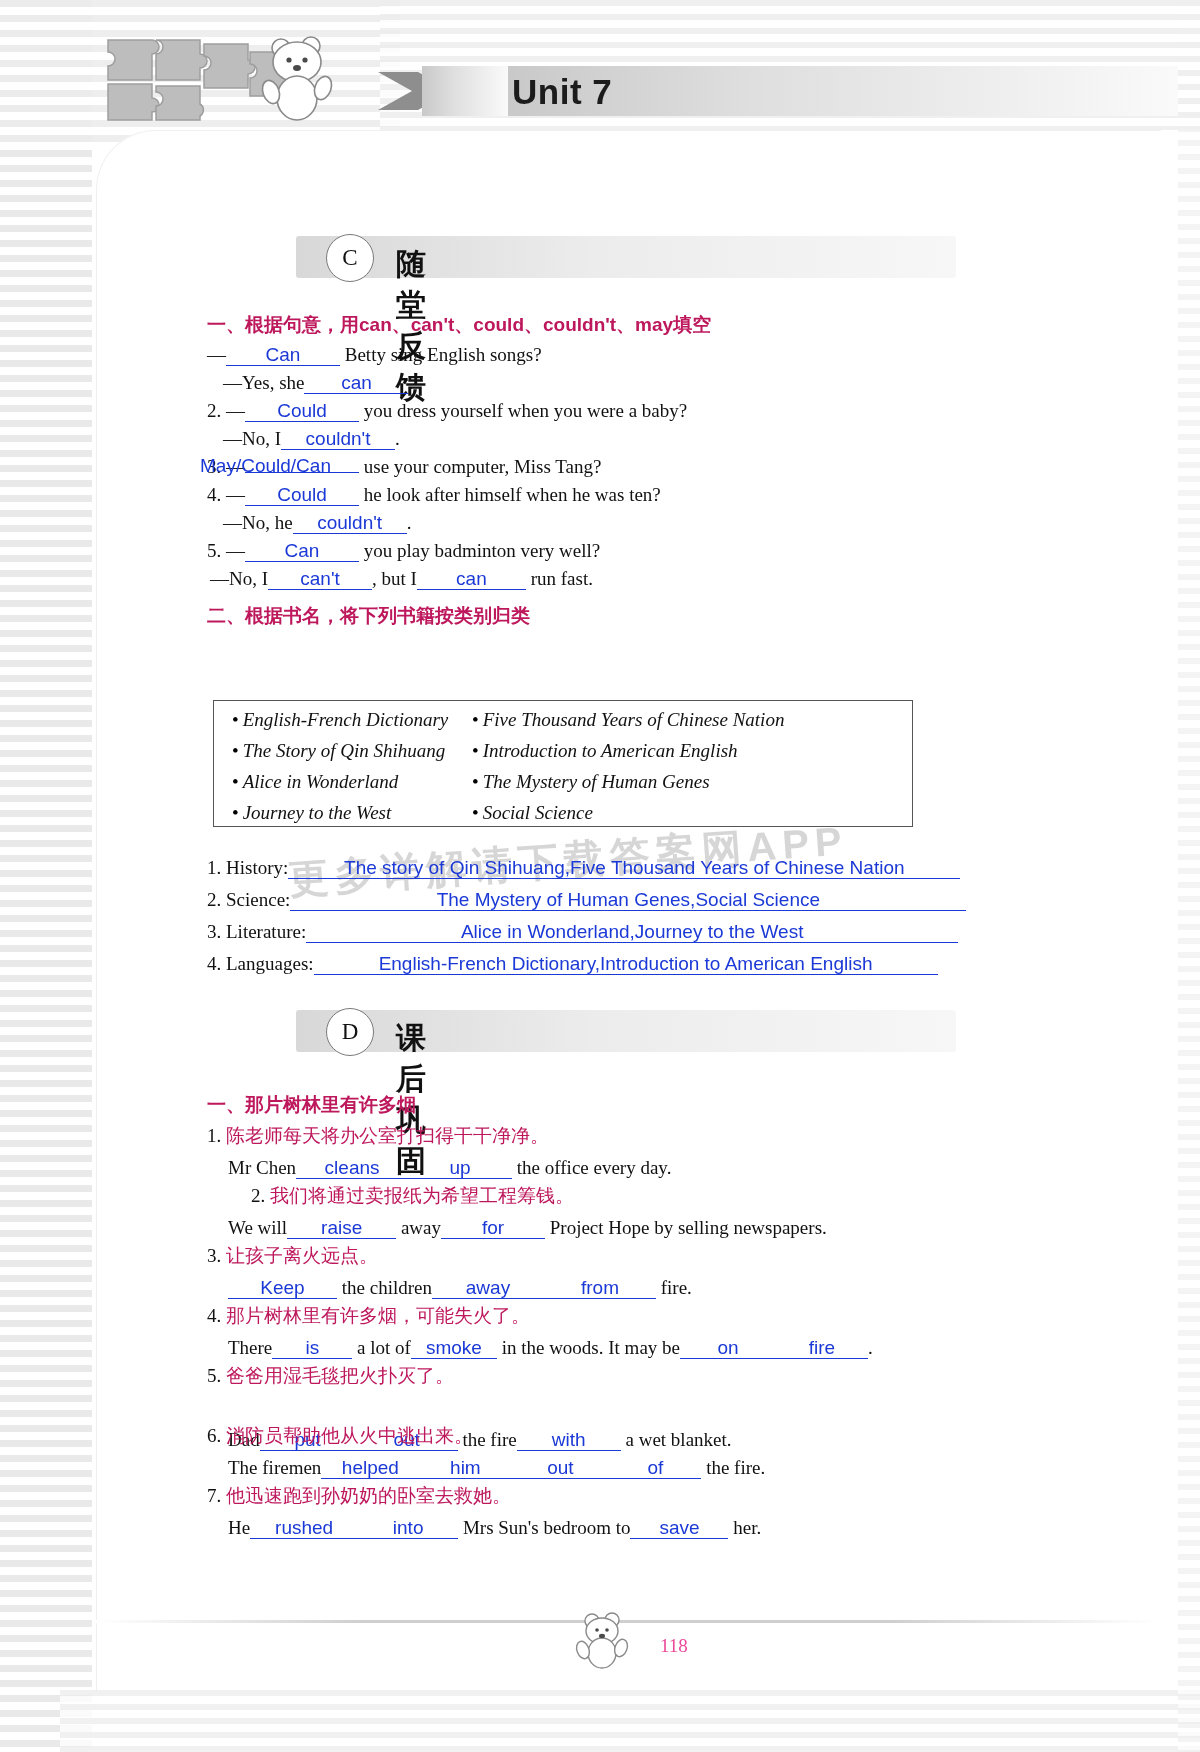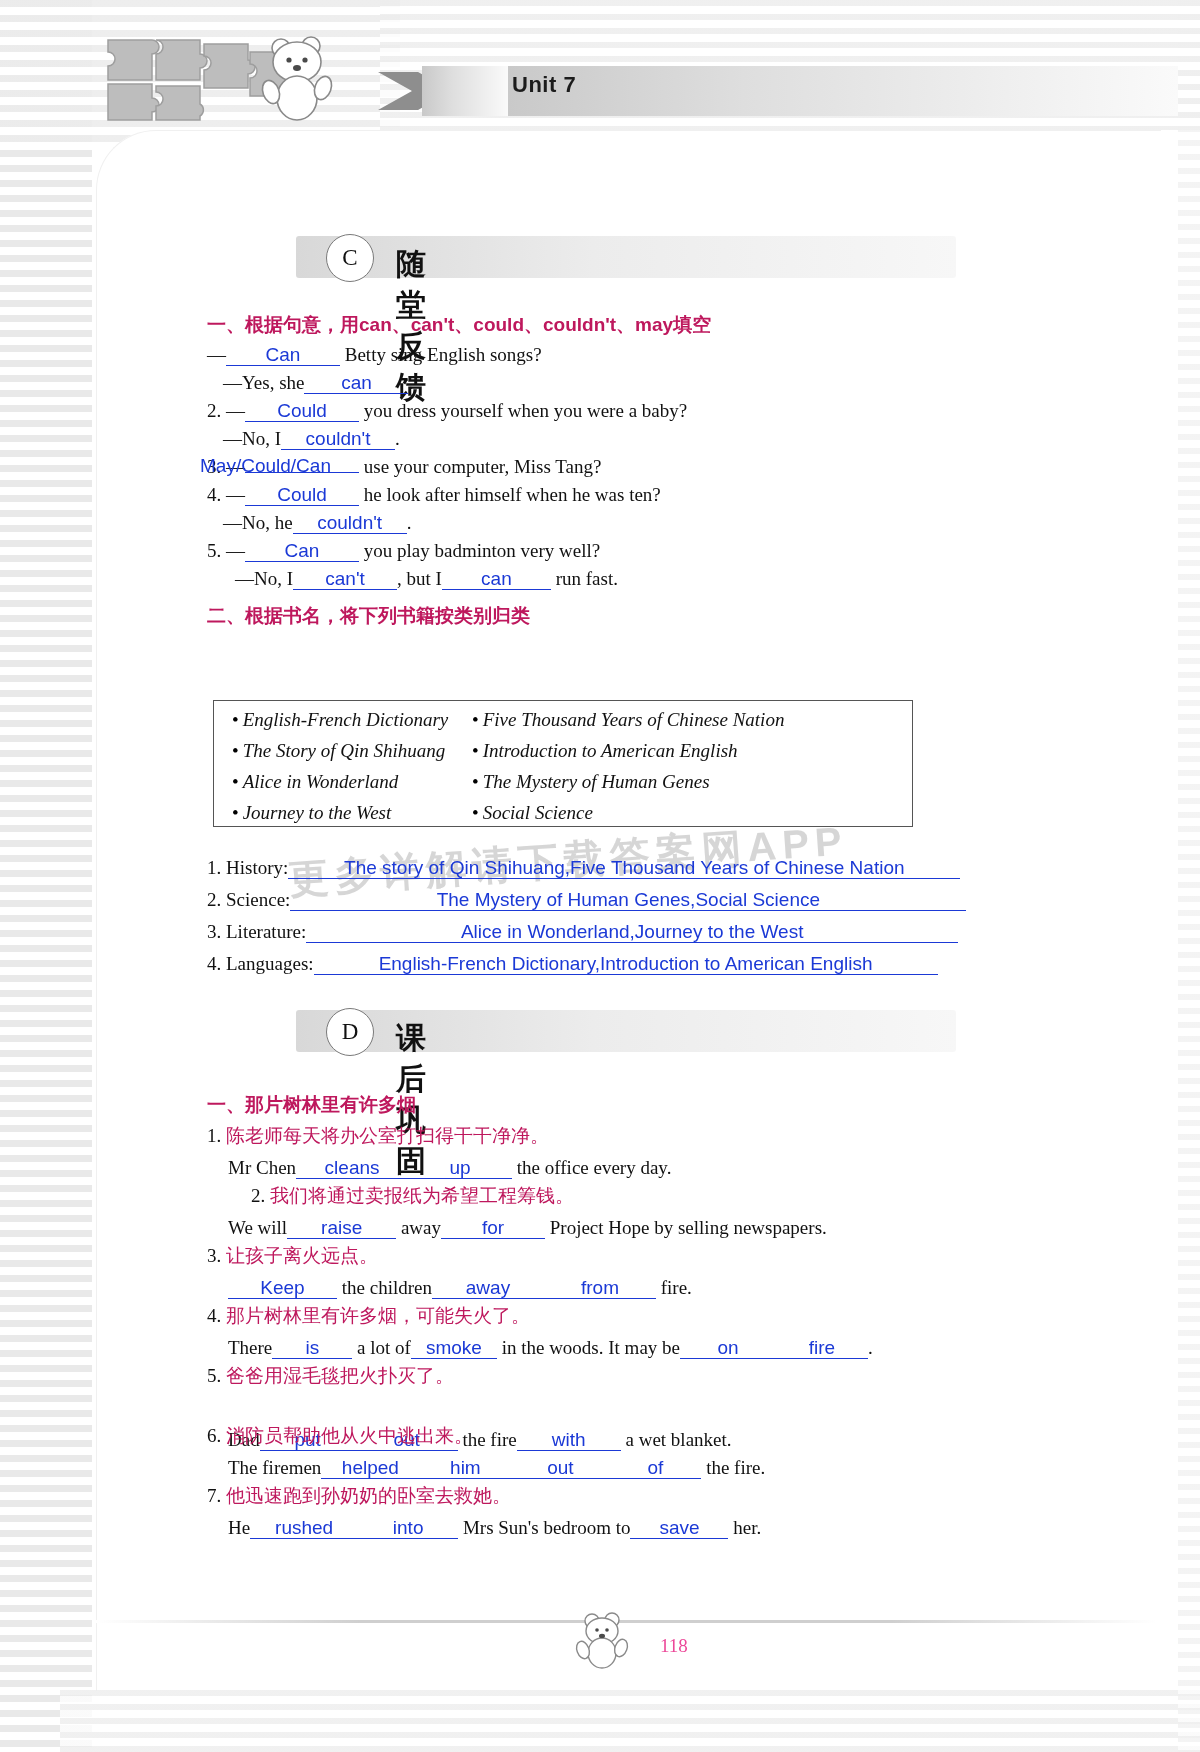--- a/index.html
+++ b/index.html
@@ -49,21 +49,21 @@
 
   
   .puzzle{position:absolute;left:100px;top:22px;width:250px;height:110px;}
   .mascot-top{position:absolute;left:255px;top:26px;width:85px;height:100px;}
 
   
   .unit-banner{position:absolute;left:378px;top:60px;width:800px;height:62px;}
   .unit-title{
     position:absolute;left:512px;top:72px;
     font-family:"Liberation Sans",sans-serif;
-    font-size:22px;font-weight:bold;color:#1c1c1c;letter-spacing:.5px;
+    font-size:35px;font-weight:bold;color:#1c1c1c;letter-spacing:.5px;
   }
 
   
   .sec-header{position:absolute;height:42px;}
   .sec-bar{
     position:absolute;left:0;top:0;height:42px;width:660px;
     background:linear-gradient(90deg,#d8d8d8 0%,#ececec 45%,#f7f7f7 100%);
     border-radius:3px;
   }
   .sec-circle{
@@ -221,21 +221,21 @@
   </div>
   <div class="abs line" style="left:223px;top:513px;">
     <span>—No, he</span><span class="ans" style="width:110px;">couldn't</span><span>.</span>
   </div>
 
   <div class="abs line" style="left:207px;top:541px;">
     <span>5.</span>
     <span>—</span><span class="ans" style="width:110px;">Can</span>
     <span>you play badminton very well?</span>
   </div>
-  <div class="abs line" style="left:235px;top:569px;">
+  <div class="abs line" style="left:210px;top:569px;">
     <span>—No, I</span><span class="ans" style="width:100px;">can't</span><span>, but I</span><span class="ans" style="width:105px;">can</span>
     <span>run fast.</span>
   </div>
 
   <div class="abs zh-head" style="left:207px;top:603px;">二、根据书名，将下列书籍按类别归类</div>
 
   <div class="book-box">
     <div class="abs" style="left:18px;top:8px;">
       <div style="margin-bottom:9px;"><span class="bullet">•</span> <span class="ital">English-French Dictionary</span></div>
       <div style="margin-bottom:9px;"><span class="bullet">•</span> <span class="ital">The Story of Qin Shihuang</span></div>

